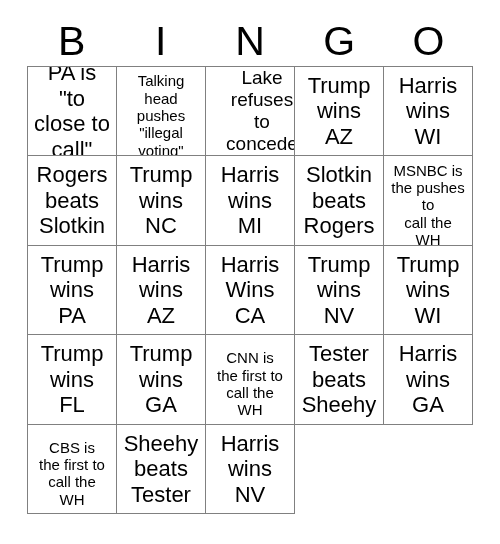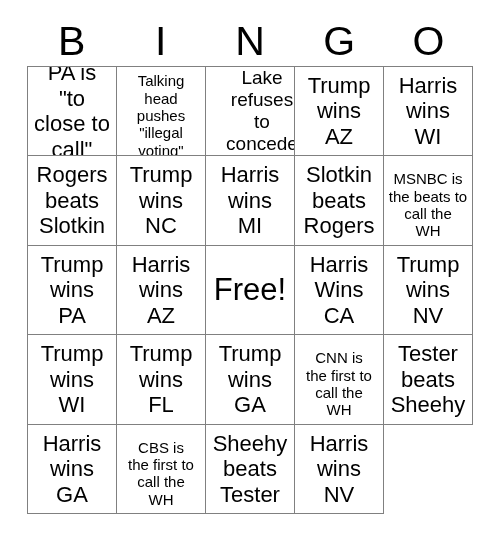--- a/index.html
+++ b/index.html
@@ -137,36 +137,33 @@
 wins
 MI</span>
       </div>
       <div class="cell size-lg">
         <span class="cell-text">Slotkin
 beats
 Rogers</span>
       </div>
       <div class="cell size-sm">
         <span class="cell-text">MSNBC is
-the beats to
+the pushes to
 call the
 WH</span>
       </div>
       <div class="cell size-lg">
         <span class="cell-text">Trump
 wins
 PA</span>
       </div>
       <div class="cell size-lg">
         <span class="cell-text">Harris
 wins
 AZ</span>
-      </div>
-      <div class="cell size-xl">
-        <span class="cell-text">Free!</span>
       </div>
       <div class="cell size-lg">
         <span class="cell-text">Harris
 Wins
 CA</span>
       </div>
       <div class="cell size-lg">
         <span class="cell-text">Trump
 wins
 NV</span>

